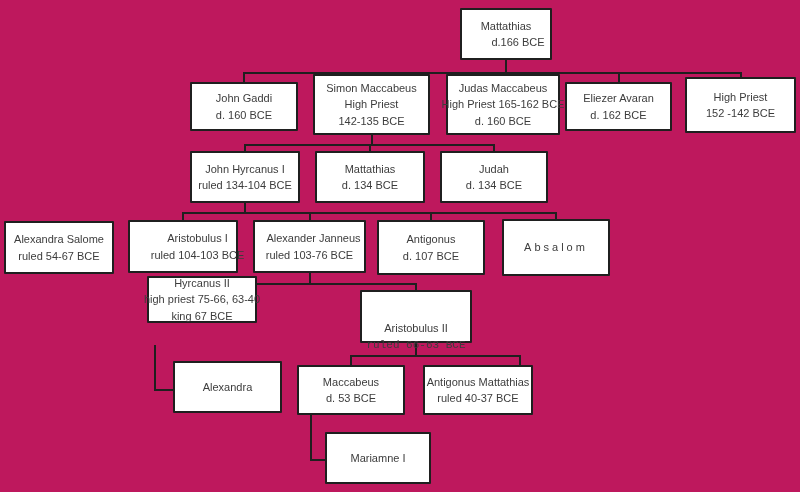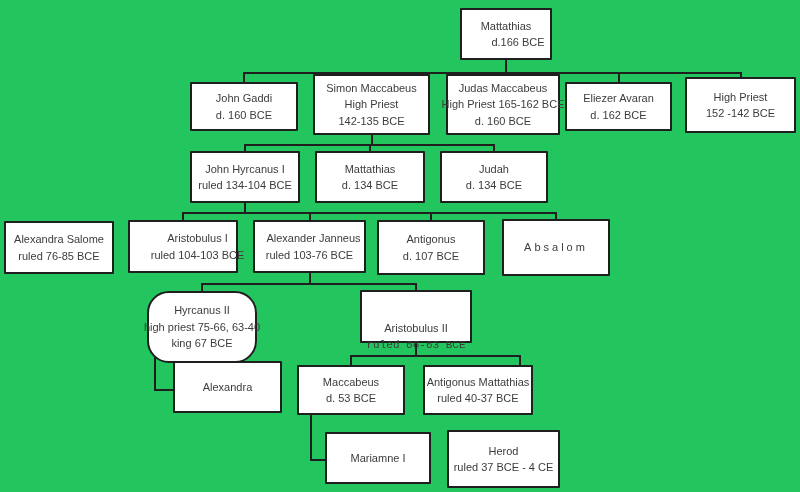--- a/index.html
+++ b/index.html
@@ -5,21 +5,21 @@
   html, body {
     margin: 0;
     padding: 0;
     background: #ffffff;
     font-family: "Liberation Sans", sans-serif;
   }
   #canvas {
     position: relative;
     width: 800px;
     height: 492px;
-    background: #22c55e;
+    background: #be185d;
     overflow: hidden;
   }
   .node {
     position: absolute;
     box-sizing: border-box;
     border: 2.5px solid #1f1f1f;
     background: #ffffff;
     display: flex;
     flex-direction: column;
     align-items: center;
@@ -77,38 +77,38 @@
     <div class="node" style="left: 315px; top: 151px; width: 110px; height: 52px; border-color: rgb(31, 31, 31);">
       <div class="nline" style="color: rgb(60, 60, 60);">Mattathias</div>
       <div class="nline" style="color: rgb(60, 60, 60);">d. 134 BCE</div>
     </div>
     <div class="node" style="left: 440px; top: 151px; width: 108px; height: 52px; border-color: rgb(31, 31, 31);">
       <div class="nline" style="color: rgb(60, 60, 60);">Judah</div>
       <div class="nline" style="color: rgb(60, 60, 60);">d. 134 BCE</div>
     </div>
     <div class="node" style="left: 4px; top: 221px; width: 110px; height: 53px; border-color: rgb(31, 31, 31); text-align: right;">
       <div class="nline" style="color: rgb(60, 60, 60);">Alexandra Salome</div>
-      <div class="nline" style="color: rgb(60, 60, 60);">ruled 76-85 BCE</div>
+      <div class="nline" style="color: rgb(60, 60, 60);">ruled 54-67 BCE</div>
     </div>
     <div class="node" style="left: 128px; top: 220px; width: 110px; height: 53px; border-color: rgb(31, 31, 31); padding-left: 29px;">
       <div class="nline" style="color: rgb(60, 60, 60);">Aristobulus I</div>
       <div class="nline" style="color: rgb(60, 60, 60);">ruled 104-103 BCE</div>
     </div>
     <div class="node" style="left: 253px; top: 220px; width: 113px; height: 53px; border-color: rgb(31, 31, 31);">
       <div class="nline" style="color: rgb(60, 60, 60); margin-left: 8px;">Alexander Janneus</div>
       <div class="nline" style="color: rgb(60, 60, 60);">ruled 103-76 BCE</div>
     </div>
     <div class="node" style="left: 377px; top: 220px; width: 108px; height: 55px; border-color: rgb(31, 31, 31);">
       <div class="nline" style="color: rgb(60, 60, 60);">Antigonus</div>
       <div class="nline" style="color: rgb(60, 60, 60);">d. 107 BCE</div>
     </div>
     <div class="node" style="left: 502px; top: 219px; width: 108px; height: 57px; border-color: rgb(31, 31, 31);">
       <div class="nline" style="color: rgb(60, 60, 60); letter-spacing: 3px;">Absalom</div>
     </div>
-    <div class="node" style="left: 147px; top: 291px; width: 110px; height: 72px; border-color: rgb(31, 31, 31); border-radius: 22px;">
+    <div class="node" style="left: 147px; top: 276px; width: 110px; height: 47px; border-color: rgb(31, 31, 31);">
       <div class="nline" style="color: rgb(60, 60, 60);">Hyrcanus II</div>
       <div class="nline" style="color: rgb(60, 60, 60);">high priest 75-66, 63-40</div>
       <div class="nline" style="color: rgb(60, 60, 60);">king 67 BCE</div>
     </div>
     <div class="node" style="left: 360px; top: 290px; width: 112px; height: 53px; border-color: rgb(31, 31, 31);">
       <div class="nline" style="color: rgb(60, 60, 60); margin-top: 40px;">Aristobulus II</div>
       <div class="nline" style="color: rgb(60, 60, 60); font-family: Liberation Mono, monospace;">ruled 66-63 BCE</div>
     </div>
     <div class="node" style="left: 173px; top: 361px; width: 109px; height: 52px; border-color: rgb(31, 31, 31); align-items: center;">
       <div class="nline" style="color: rgb(60, 60, 60);">Alexandra</div>
@@ -116,24 +116,20 @@
     <div class="node" style="left: 297px; top: 365px; width: 108px; height: 50px; border-color: rgb(31, 31, 31);">
       <div class="nline" style="color: rgb(60, 60, 60);">Maccabeus</div>
       <div class="nline" style="color: rgb(60, 60, 60);">d. 53 BCE</div>
     </div>
     <div class="node" style="left: 423px; top: 365px; width: 110px; height: 50px; border-color: rgb(31, 31, 31);">
       <div class="nline" style="color: rgb(60, 60, 60);">Antigonus  Mattathias</div>
       <div class="nline" style="color: rgb(60, 60, 60);">ruled 40-37 BCE</div>
     </div>
     <div class="node" style="left: 325px; top: 432px; width: 106px; height: 52px; border-color: rgb(31, 31, 31);">
       <div class="nline" style="color: rgb(60, 60, 60);">Mariamne I</div>
-    </div>
-    <div class="node" style="left: 447px; top: 430px; width: 113px; height: 58px; border-color: rgb(31, 31, 31);">
-      <div class="nline" style="color: rgb(60, 60, 60);">Herod</div>
-      <div class="nline" style="color: rgb(60, 60, 60);">ruled 37 BCE - 4 CE</div>
     </div>
     <div class="line" style="left: 505px; top: 59px; width: 2px; height: 15px;"></div>
     <div class="line" style="left: 243px; top: 72px; width: 499px; height: 2px;"></div>
     <div class="line" style="left: 243px; top: 72px; width: 2px; height: 11px;"></div>
     <div class="line" style="left: 371px; top: 72px; width: 2px; height: 3px;"></div>
     <div class="line" style="left: 493px; top: 72px; width: 2px; height: 3px;"></div>
     <div class="line" style="left: 618px; top: 72px; width: 2px; height: 11px;"></div>
     <div class="line" style="left: 740px; top: 72px; width: 2px; height: 6px;"></div>
     <div class="line" style="left: 371px; top: 134px; width: 2px; height: 12px;"></div>
     <div class="line" style="left: 244px; top: 144px; width: 251px; height: 2px;"></div>

